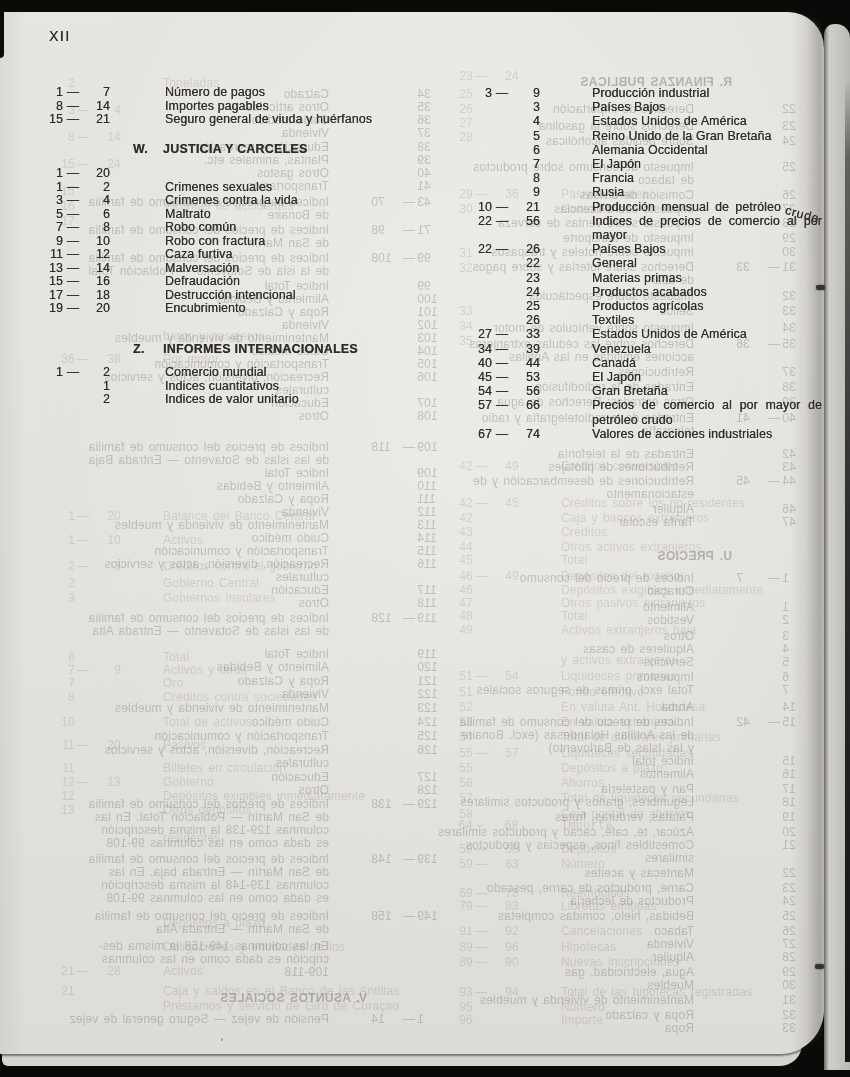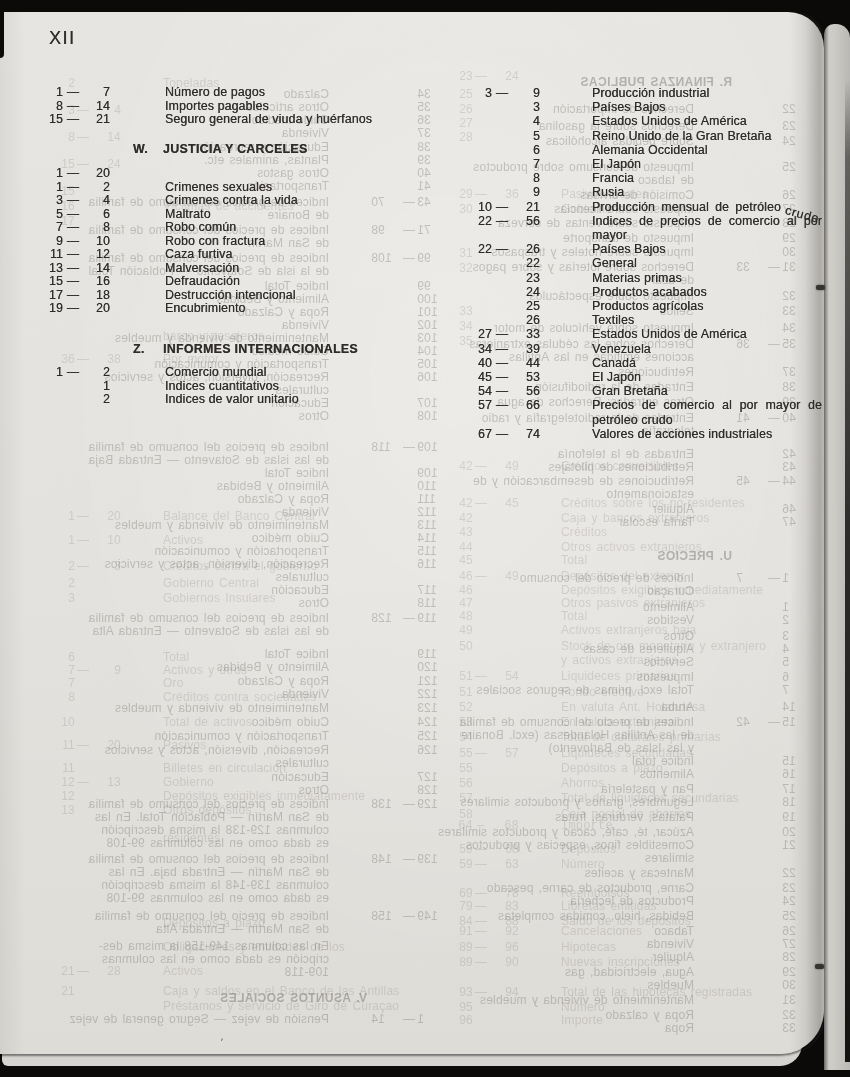--- a/index.html
+++ b/index.html
@@ -24,21 +24,21 @@
         background:linear-gradient(90deg,rgba(60,56,52,0) 0,rgba(60,56,52,.10) 45%,rgba(44,41,38,.30) 88%,rgba(44,41,38,.22) 100%);
         border-radius:0 36px 44px 0;pointer-events:none;}
   .corner-tl{position:absolute;left:0;top:12px;width:4px;height:46px;background:#0b0a09;
         border-radius:0 0 4px 0;}
   .gutter-mark{position:absolute;width:9px;height:5px;background:#3a3835;border-radius:2px;
         box-shadow:0 0 2px rgba(0,0,0,.6);}
   .speck{position:absolute;color:#55524e;font-size:11px;transform:rotate(18deg);}
   
   .ink{position:absolute;z-index:4;color:#2e2c2a;font-size:12.3px;letter-spacing:.15px;
        text-shadow:.3px 0 0 rgba(46,44,42,.75);}
-  .pagenum{left:49px;top:28px;font-size:18px;letter-spacing:1.5px;}
+  .pagenum{left:49px;top:28px;font-size:14px;letter-spacing:1.5px;}
   .col{position:absolute;}
   .col-left{left:45px;top:86px;width:385px;}
   .col-right{left:455px;top:86px;width:370px;}
   .entry{display:flex;align-items:flex-start;}
   .col-left .entry{line-height:13.5px;}
   .col-right .entry{line-height:14.2px;}
   .n1,.n2{display:inline-block;text-align:right;flex:none;}
   .dash{display:inline-block;text-align:center;flex:none;}
   .col-left .n1{width:18px;} .col-left .dash{width:20px;} .col-left .n2{width:27px;}
   .col-left .d{flex:none;margin-left:55px;width:262px;}
@@ -393,26 +393,20 @@
         <span class="dash"></span>
         <span class="n2"></span>
         <span class="bd">Total</span>
       </div>
       <div class="brow" style="top: 624px;">
         <span class="n1">49</span>
         <span class="dash"></span>
         <span class="n2"></span>
         <span class="bd">Activos extranjeros baja</span>
       </div>
-      <div class="brow" style="top: 640px;">
-        <span class="n1">50</span>
-        <span class="dash"></span>
-        <span class="n2"></span>
-        <span class="bd">Stock de oro monetario y extranjero</span>
-      </div>
       <div class="brow" style="top: 654px;">
         <span class="n1"></span>
         <span class="dash"></span>
         <span class="n2"></span>
         <span class="bd">y activos extranjeros</span>
       </div>
       <div class="brow" style="top: 670px;">
         <span class="n1">51</span>
         <span class="dash">—</span>
         <span class="n2">54</span>
@@ -494,26 +488,20 @@
         <span class="n1">69</span>
         <span class="dash">—</span>
         <span class="n2">78</span>
         <span class="bd">Reembolsos</span>
       </div>
       <div class="brow" style="top: 900px;">
         <span class="n1">79</span>
         <span class="dash">—</span>
         <span class="n2">83</span>
         <span class="bd">Libretas emitidas</span>
-      </div>
-      <div class="brow" style="top: 915px;">
-        <span class="n1">84</span>
-        <span class="dash">—</span>
-        <span class="n2">88</span>
-        <span class="bd">Saldo de los depósitos</span>
       </div>
       <div class="brow" style="top: 941px;">
         <span class="n1">89</span>
         <span class="dash">—</span>
         <span class="n2">96</span>
         <span class="bd">Hipotecas</span>
       </div>
       <div class="brow" style="top: 956px;">
         <span class="n1">89</span>
         <span class="dash">—</span>

